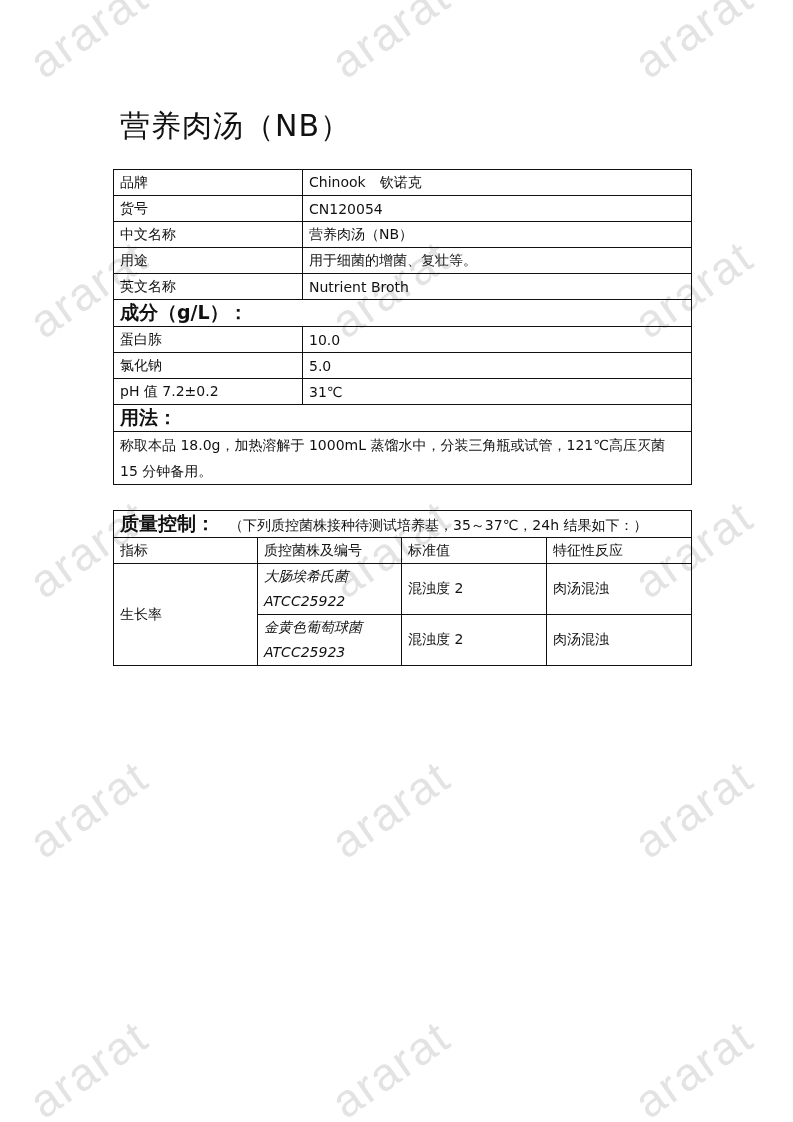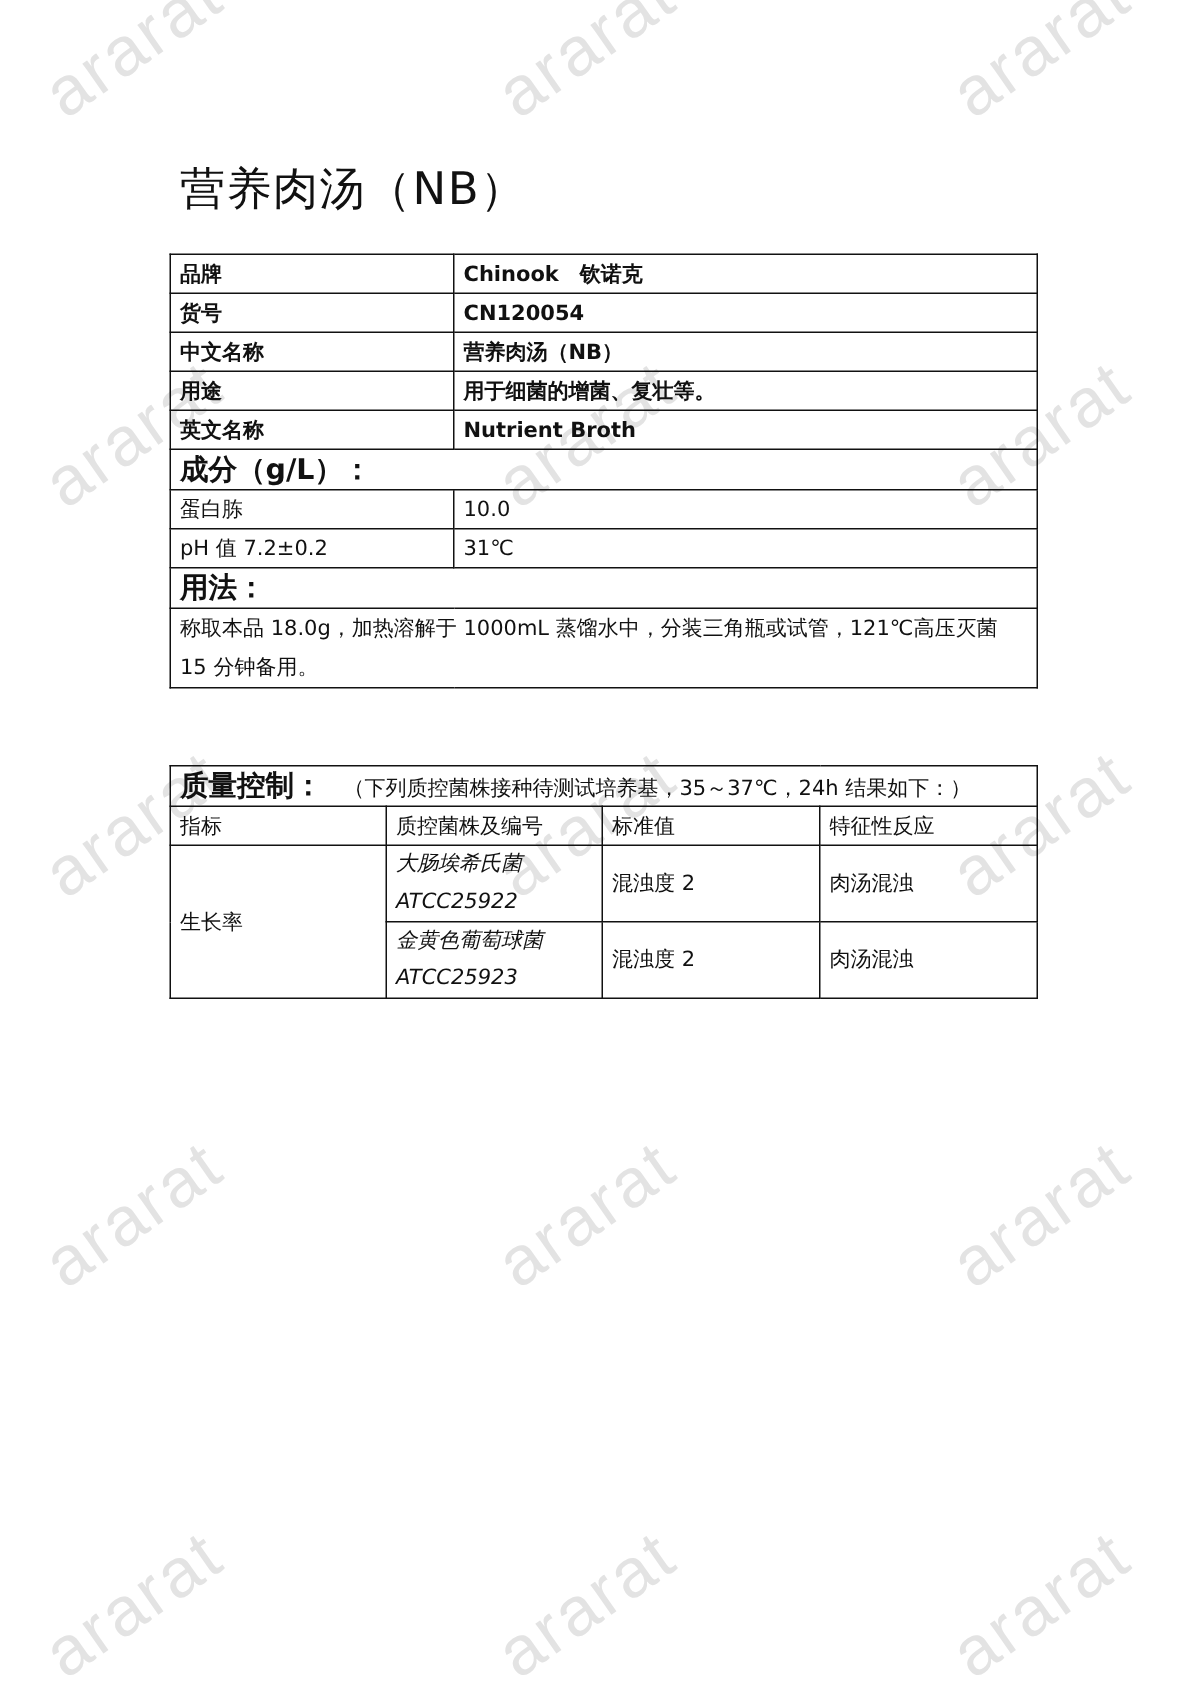--- a/index.html
+++ b/index.html
@@ -14,21 +14,21 @@
     }
     .page-title {
       position: absolute; left: 120px; top: 106px; margin: 0;
       font-size: 30px; font-weight: normal; letter-spacing: 1px; z-index: 2;
     }
     table.doc {
       position: absolute; border-collapse: collapse; z-index: 2; font-size: 14px;
       table-layout: fixed;
     }
     table.doc td { border: 1px solid #111; padding: 0 6px; vertical-align: middle; }
-    .bold { font-weight: bold; }
+    .bold { font-weight: normal; }
     #info { left: 113px; top: 169px; width: 578px; }
     #info td { height: 25px; }
     .section-head { font-size: 19px; font-weight: bold; height: 37px; }
     .section-sub { font-size: 14px; font-weight: normal; margin-left: 14px; }
     .usage { line-height: 26px; padding-top: 0; padding-bottom: 0; height: 50px; }
     #qc { left: 113px; top: 564px; width: 578px; }
     #qc td { height: 25px; }
     .strain-cell { line-height: 25px; font-style: italic; }
     .row-tall { height: 50px !important; }
   </style>
@@ -82,20 +82,24 @@
     <td class="bold">Nutrient Broth</td>
   </tr>
   <tr>
     <td colspan="2" class="section-head">成分（g/L）：</td>
   </tr>
   <tr>
     <td>蛋白胨</td>
     <td>10.0</td>
   </tr>
   <tr>
+    <td>氯化钠</td>
+    <td>5.0</td>
+  </tr>
+  <tr>
     <td>pH 值 7.2±0.2</td>
     <td>31℃</td>
   </tr>
   <tr>
     <td colspan="2" class="section-head">用法：</td>
   </tr>
   <tr>
     <td colspan="2" class="usage">称取本品 18.0g，加热溶解于 1000mL 蒸馏水中，分装三角瓶或试管，121℃高压灭菌 15 分钟备用。</td>
   </tr>
 </tbody>

